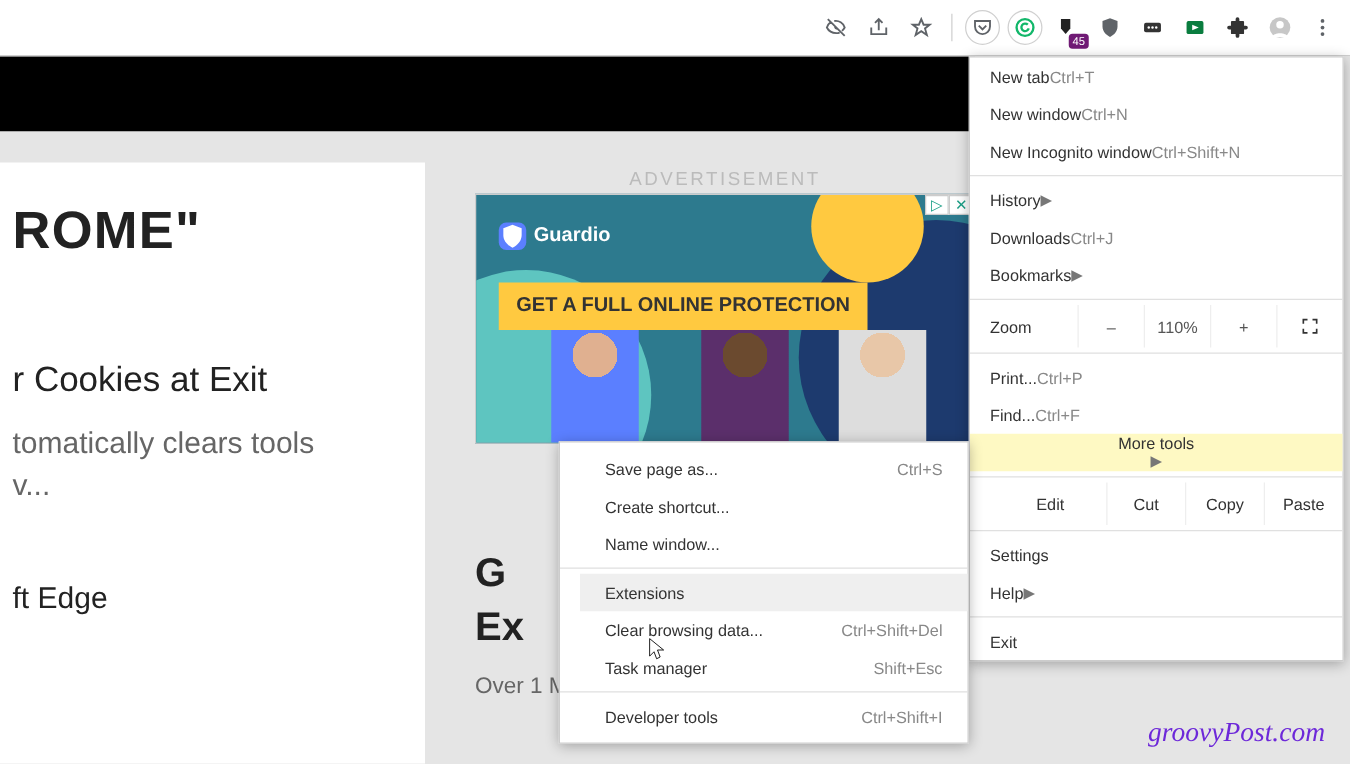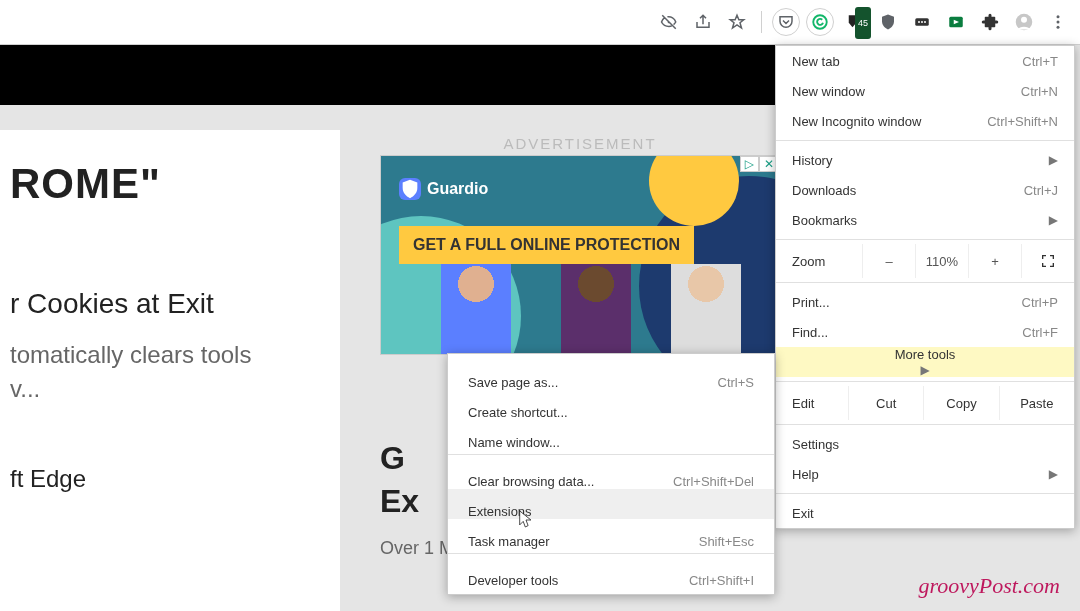--- a/index.html
+++ b/index.html
@@ -4,21 +4,21 @@
 <style>
   * { box-sizing: border-box; margin: 0; padding: 0; font-family: "Segoe UI", Arial, sans-serif; }
   html, body { width: 1080px; height: 611px; overflow: hidden; background: #e5e5e5; }
   .root { position: relative; width: 1080px; height: 611px; background: #e5e5e5; }
   .toolbar { position: absolute; top: 0; left: 0; right: 0; height: 45px; background: #fff; border-bottom: 1px solid #d0d0d0; display: flex; align-items: center; justify-content: flex-end; padding-right: 8px; gap: 6px; }
   .tb-icon { width: 28px; height: 28px; display:flex; align-items:center; justify-content:center; color:#5f6368; border-radius:50%; }
   .tb-icon.round { border:1px solid #d0d0d0; }
   .tb-icon svg { width:18px; height:18px; }
   .sep { width:1px; height:22px; background:#d0d0d0; margin:0 4px;}
   .ext-badge { position: relative; }
-  .ext-badge .count { position:absolute; bottom:-3px; right:-3px; background:#14532d; color:#fff; font-size:9px; padding:11px 3px; border-radius:3px;}
+  .ext-badge .count { position:absolute; bottom:-3px; right:-3px; background:#701a75; color:#fff; font-size:9px; padding:1px 3px; border-radius:3px;}
   .black-bar { position:absolute; top:45px; left:0; width:780px; height:60px; background:#000; }
   .page-bg { position:absolute; top:45px; left:0; width:780px; height:566px; background:#e5e5e5; }
   .article-left { position:absolute; top:130px; left:0; width:340px; background:#fff; padding:30px 10px 30px 10px; height:481px;}
   .article-left .t1 { font-size:42px; font-weight:800; color:#222; margin-bottom:80px; letter-spacing:1px;}
   .article-left .t2 { font-size:28px; color:#222; margin-bottom:18px;}
   .article-left .t3 { font-size:24px; color:#666; line-height:1.4; margin-bottom:60px;}
   .article-left .t4 { font-size:24px; color:#222; margin-top:40px;}
   .ad-label { position:absolute; top:135px; left:380px; width:400px; text-align:center; font-size:15px; color:#bbb; letter-spacing:2px;}
   .ad-box { position:absolute; top:155px; left:380px; width:400px; height:200px; background:#2d7a8e; border:1px solid #ccc; overflow:hidden;}
   .ad-box .sun { position:absolute; width:90px; height:90px; background:#ffc940; border-radius:50%; top:-20px; right:40px;}
@@ -30,38 +30,38 @@
   .ad-box .person { position:absolute; width:70px; height:100px; bottom:-10px; }
   .ad-box .p1 { left:60px; background:radial-gradient(circle at 50% 20%, #e0b090 18px, #5b7fff 18px);}
   .ad-box .p2 { left:180px; background:radial-gradient(circle at 50% 20%, #6b4a2f 18px, #5b2f6b 18px);}
   .ad-box .p3 { left:290px; background:radial-gradient(circle at 50% 20%, #e8c7a8 18px, #ddd 18px);}
   .ad-corner { position:absolute; top:0; right:0; display:flex;}
   .ad-corner span { font-size:12px; color:#1b9f86; background:#fff; padding:0 4px; border:1px solid #ccc;}
   .article-mid { position:absolute; top:440px; left:380px; color:#222;}
   .article-mid .l1 { font-size:32px; font-weight:600;}
   .article-mid .l2 { font-size:32px; font-weight:600; margin-top:6px;}
   .article-mid .l3 { font-size:18px; color:#666; margin-top:18px;}
-  .watermark { position:absolute; right:20px; bottom:12px; font-family: Georgia, serif; font-style:italic; font-size:22px; color:#be185d;}
+  .watermark { position:absolute; right:20px; bottom:12px; font-family: Georgia, serif; font-style:italic; font-size:22px; color:#6d28d9;}
   
   .main-menu { position:absolute; top:45px; right:5px; width:300px; background:#fff; box-shadow:0 2px 10px rgba(0,0,0,.3); border:1px solid #ccc; font-size:13px; color:#333;}
-  .mm-row { display:flex; align-items:center; height:30px; padding:0 16px; justify-content:space-between;}
+  .mm-row { display:flex; align-items:center; height:30px; padding:0 16px; justify-content:flex-start;}
   .mm-row.highlight { background:#fef9c3;flex-direction:column;}
   .mm-row .arrow { color:#777; font-size:12px;}
   .mm-sep { height:1px; background:#e0e0e0; margin:4px 0;}
   .mm-zoom { display:flex; align-items:center; height:34px; padding:0 0 0 16px;}
   .mm-zoom .zlab { flex:0 0 70px;}
   .mm-zoom .zbtn { flex:1; text-align:center; border-left:1px solid #eee; height:100%; display:flex; align-items:center; justify-content:center; color:#555;}
   .mm-zoom .zbtn.fs svg { width:16px; height:16px;}
-  .mm-edit { display:flex; align-items:center; height:34px;}
+  .mm-edit { display:flex; align-items:center; height:34px;margin-left:37px;}
   .mm-edit .elab { flex:0 0 72px; padding-left:16px;}
   .mm-edit .ebtn { flex:1; text-align:center; border-left:1px solid #eee; height:100%; display:flex; align-items:center; justify-content:center;}
   .mm-short { color:#888;}
   
   .sub-menu { position:absolute; top:353px; right:305px; width:328px; background:#fff; box-shadow:0 2px 10px rgba(0,0,0,.3); border:1px solid #ccc; font-size:13px; color:#333; padding:6px 0;}
-  .sm-row { display:flex; align-items:flex-end; height:30px; padding:0 20px; justify-content:space-between;}
+  .sm-row { display:flex; align-items:center; height:30px; padding:0 20px; justify-content:space-between;margin-left:16px;}
   .sm-row.highlight { background:#efefef;}
   .sm-sep { height:1px; background:#e0e0e0; margin:4px 0;}
   .cursor { position:absolute; top:510px; left:519px; width:14px; height:20px; pointer-events:none;}
 </style>
 </head>
 <body>
 <div class="root">
 
 <div class="page-bg"></div>
 <div class="black-bar"></div>
@@ -266,27 +266,27 @@
       </div>
   <div class="sm-row">
         <span>Create shortcut...</span>
         <span></span>
       </div>
   <div class="sm-row">
         <span>Name window...</span>
         <span></span>
       </div>
   <div class="sm-sep"></div>
+  <div class="sm-row highlight">
+        <span>Extensions</span>
+        <span></span>
+      </div>
   <div class="sm-row">
         <span>Clear browsing data...</span>
         <span class="mm-short">Ctrl+Shift+Del</span>
-      </div>
-  <div class="sm-row highlight">
-        <span>Extensions</span>
-        <span></span>
       </div>
   <div class="sm-row">
         <span>Task manager</span>
         <span class="mm-short">Shift+Esc</span>
       </div>
   <div class="sm-sep"></div>
   <div class="sm-row">
         <span>Developer tools</span>
         <span class="mm-short">Ctrl+Shift+I</span>
       </div>

